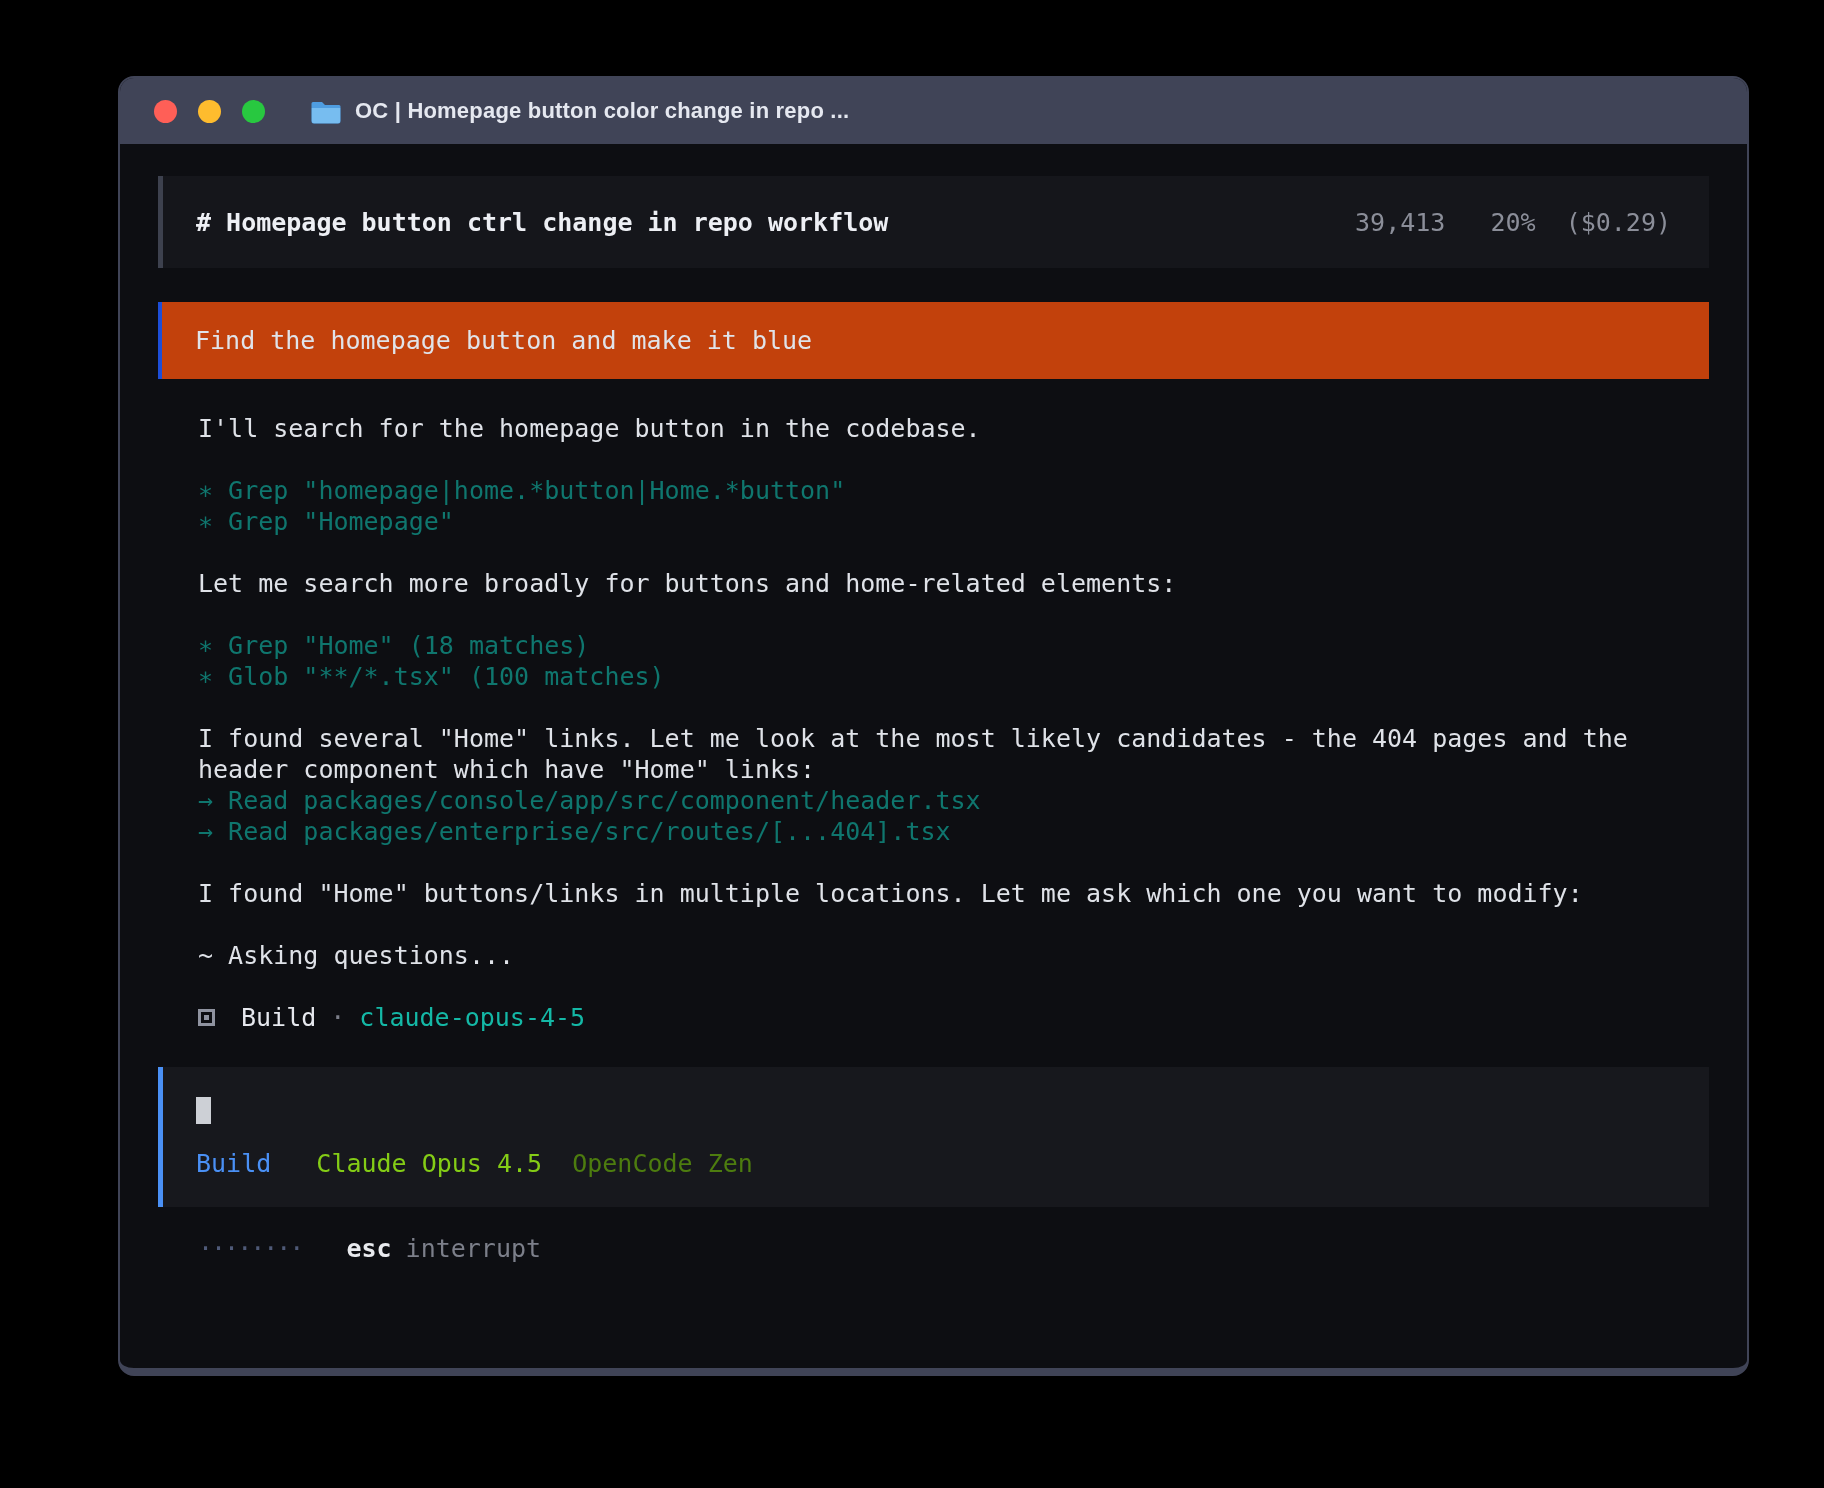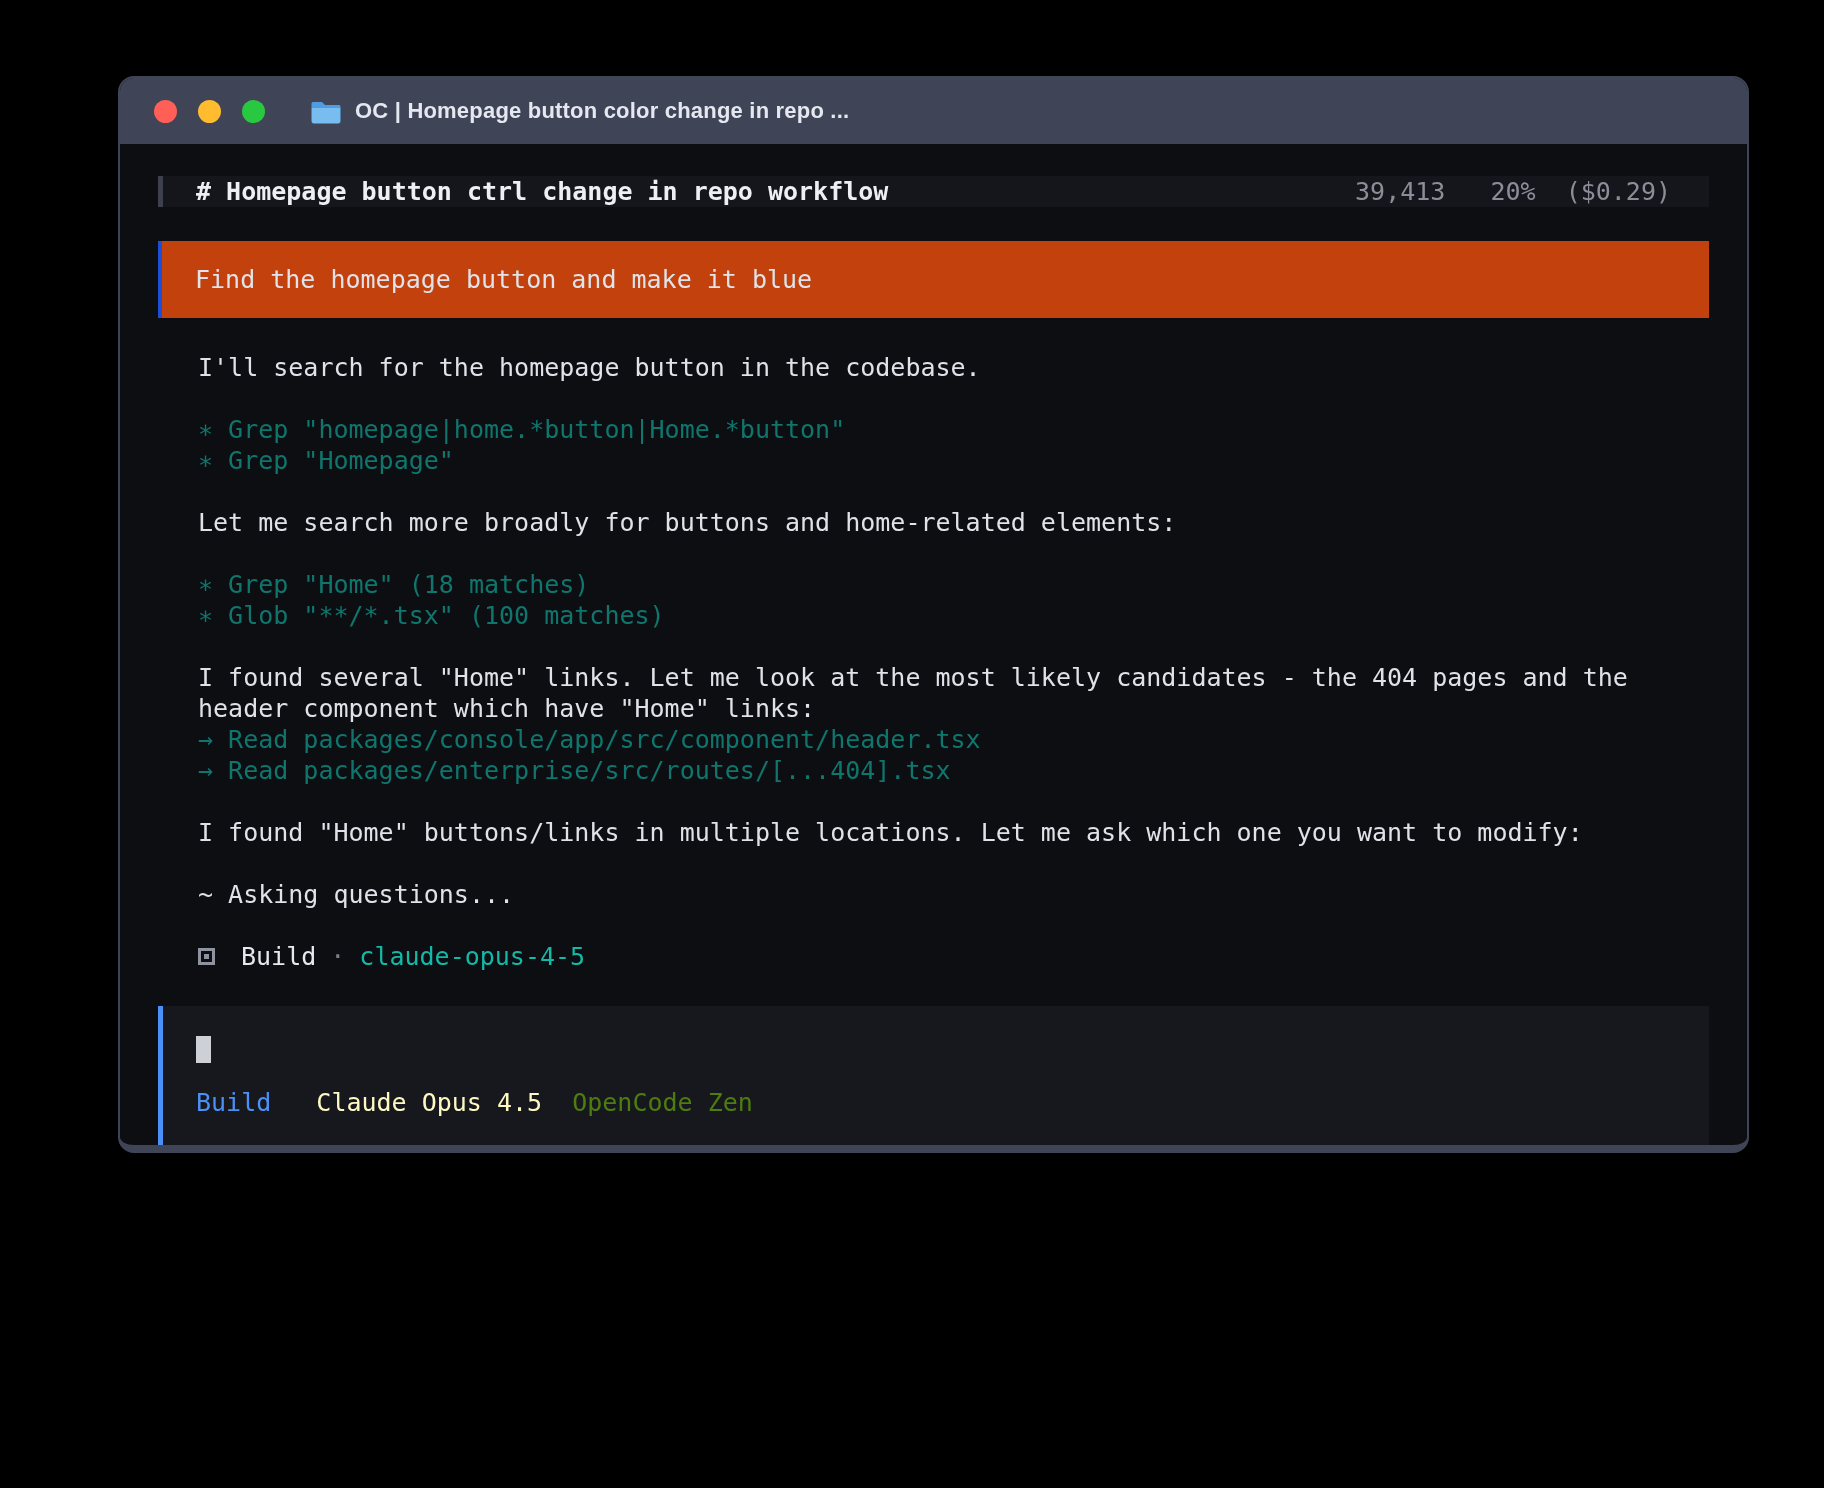--- a/index.html
+++ b/index.html
@@ -2,21 +2,21 @@
 <html><head>
 <meta charset="utf-8">
 <style>
   * { margin:0; padding:0; box-sizing:border-box; }
   html,body { background:#000; }
   body {
     width:1824px; height:1488px; position:relative; overflow:hidden;
     font-family:"DejaVu Sans Mono", monospace;
   }
   .window {
-    position:absolute; left:118px; top:76px; width:1631px; height:1077px;
+    position:absolute; left:118px; top:76px; width:1631px; height:1300px;
     background:#0d0e12;
     border:2px solid #404457; border-bottom-width:8px;
     border-radius:16px; overflow:hidden;
     display:flex; flex-direction:column;
   }
   
   .titlebar {
     flex:0 0 66px; background:#404457;
     display:flex; align-items:center; padding:0 34px;
   }
@@ -69,21 +69,21 @@
   .agent-model{ color:#14b8a6; }
   
   .input-block {
     margin-top:34px; background:#17181d; border-left:5px solid #4a90f5;
     padding:28px 38px 28px 33px;
   }
   .cursor-line { height:31px; display:flex; align-items:center; }
   .text-cursor { width:15px; height:27px; background:#cdd0d6; }
   .input-footer { margin-top:22px; white-space:nowrap; }
   .input-footer .agent    { color:#4a90f5; }
-  .input-footer .model    { color:#fef9c3; margin-left:30px; }
+  .input-footer .model    { color:#84cc16; margin-left:30px; }
   .input-footer .provider { color:#4d7c0f; margin-left:15px; }
   
   .status-bar {
     margin-top:26px; padding-left:40px;
     display:flex; align-items:center;
   }
   .spinner { color:#4f5a78; letter-spacing:-2px; }
   .hint { display:flex; white-space:nowrap; }
   .hint .key   { color:#e8eaee; font-weight:bold; }
   .hint .label { color:#7c7f8a; margin-left:14px; }

